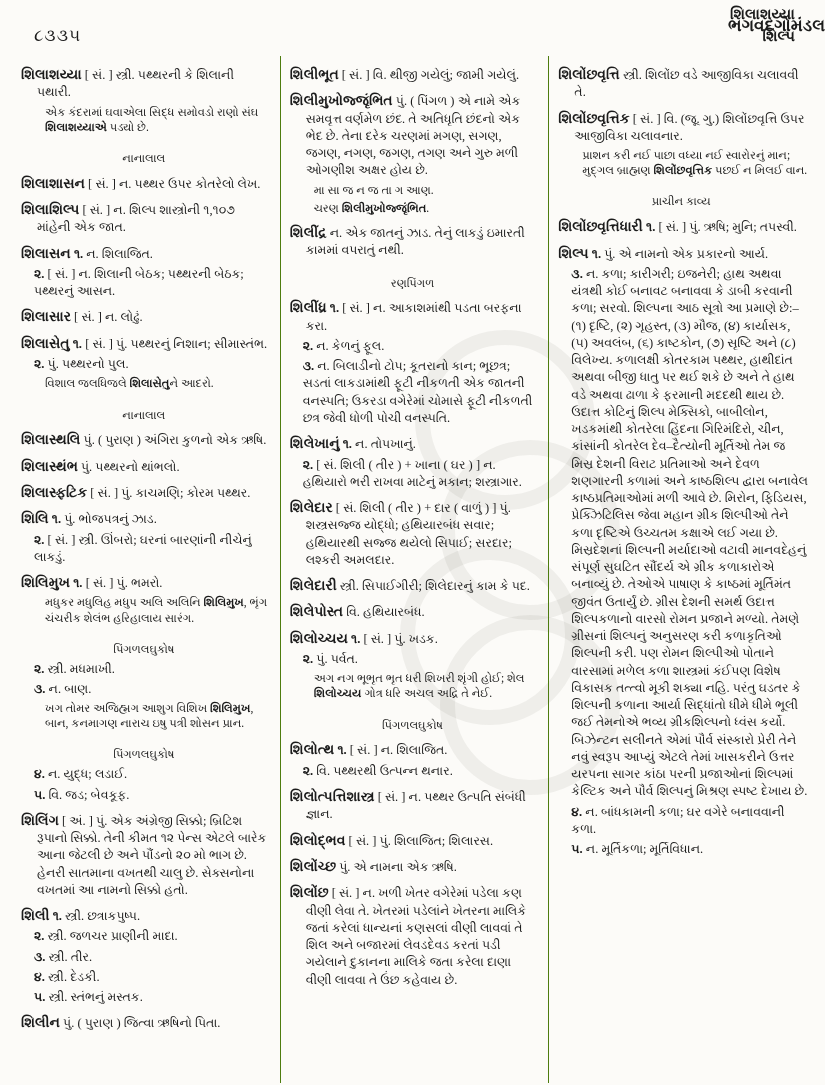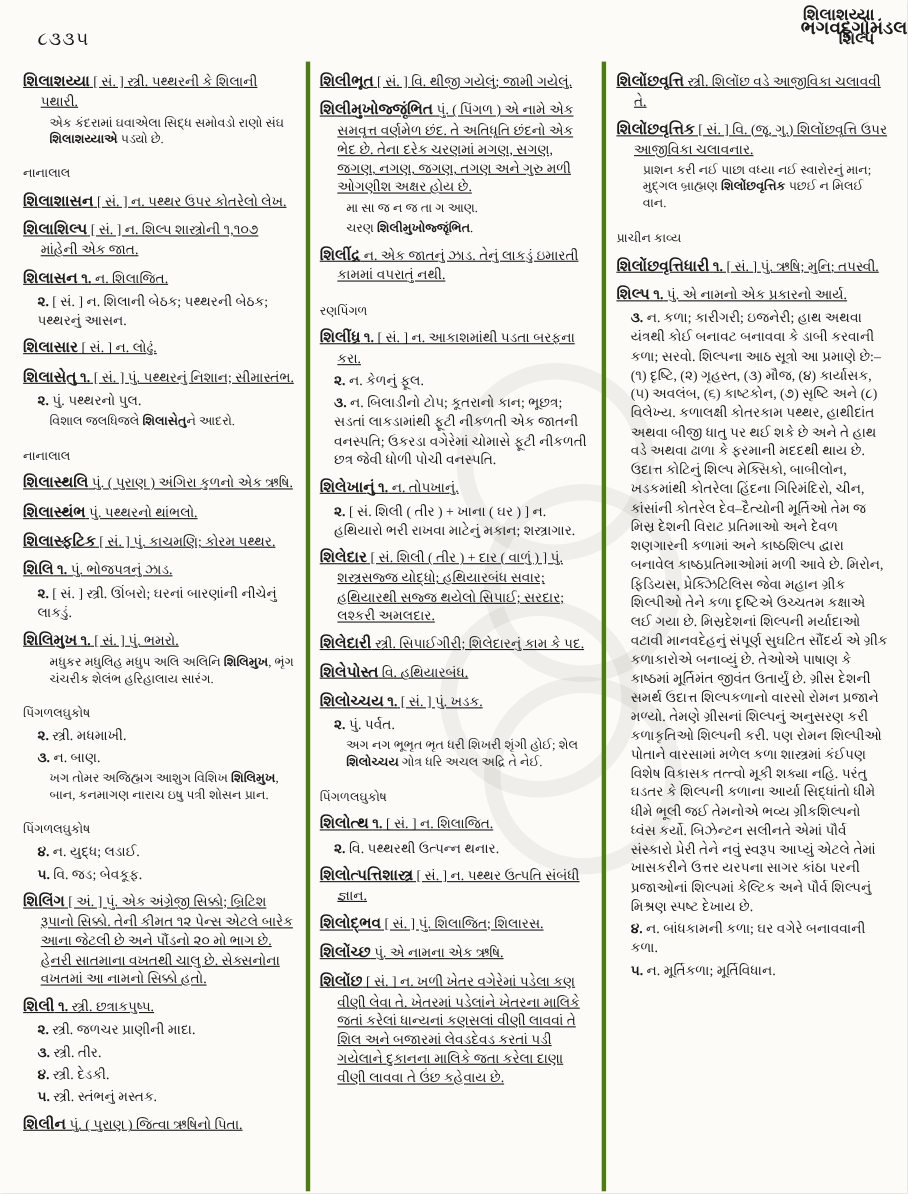--- a/index.html
+++ b/index.html
@@ -44,30 +44,30 @@
   
   .columns {
     position:absolute; top:56px; left:12px; right:8px; bottom:2px;
     display:flex; z-index:1;
   }
   .column {
     flex:1 1 0; min-width:0;
     padding:2px 9px 0 9px;
     overflow:hidden;
   }
-  .column + .column { border-left:4px solid #4d7c0f; }
+  .column + .column { border-left:1px solid #4d7c0f; }
 
   
   .block { margin:0 0 3px 0; font-size:12.5px; line-height:1.38; text-align:left; }
   .block strong { font-weight:bold; }
-  .block.entry { padding-left:16px; text-indent:-16px; margin-top:7px;text-decoration:underline; }
+  .block.entry { padding-left:16px; text-indent:-16px; margin-top:7px; }
   .headword { font-weight:bold; font-size:14px; }
   .block.sense { padding-left:13px; margin-top:3px; }
   .block.quote { padding-left:24px; font-size:11.5px; line-height:1.32; margin-top:2px; }
-  .block.attrib { text-align:left; font-size:11.5px; padding-right:4px; margin-top:16px; }
+  .block.attrib { text-align:center; font-size:11.5px; padding-right:4px; margin-top:16px; }
 </style>
 </head>
 <body>
 
 <div class="page">
 
   <div class="watermark">
     <div class="ring r1"></div>
     <div class="ring r2"></div>
     <div class="ring r3"></div>

